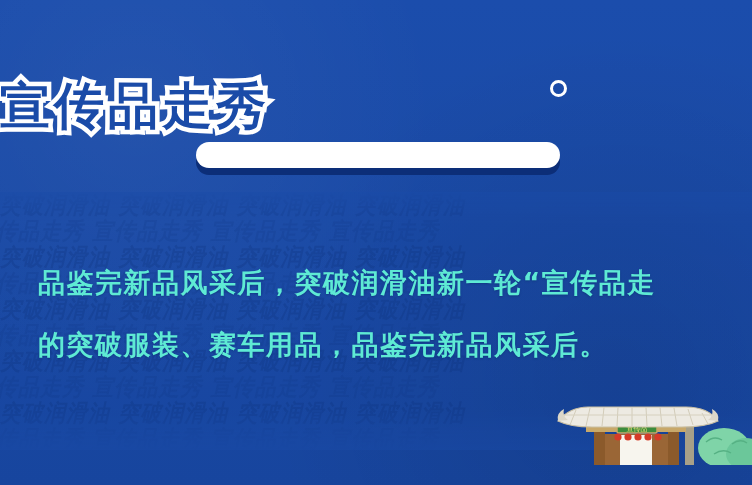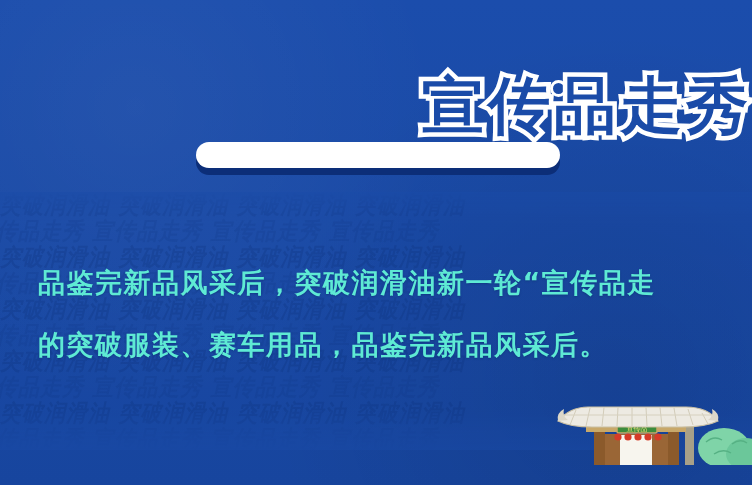--- a/index.html
+++ b/index.html
@@ -86,22 +86,22 @@
     background: #ffffff;
     border-radius: 14px;
     box-shadow: 0 7px 0 0 #0C2E78;
   }
 
   .title-text {
     position: absolute;
     left: 0;
     right: 0;
     top: 0;
-    text-align: right;
-    font-size: 62px;
+    text-align: left;
+    font-size: 50px;
     line-height: 96px;
     font-weight: 900;
     letter-spacing: 4px;
     color: #1A4BA8;
     -webkit-text-stroke: 9px #ffffff;
     paint-order: stroke fill;
     font-family: "DejaVu Sans", "Liberation Sans", sans-serif;
     white-space: nowrap;
   }
 

